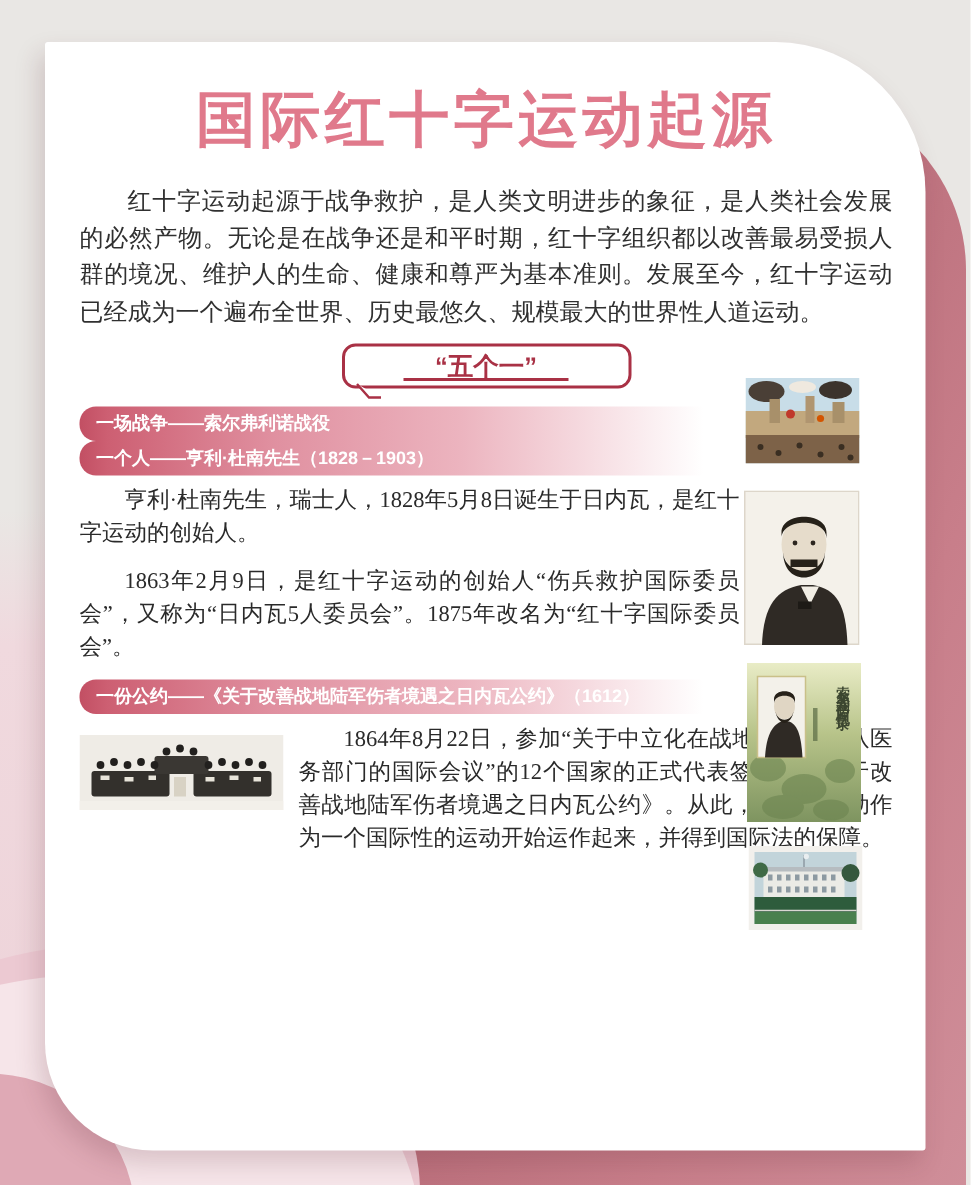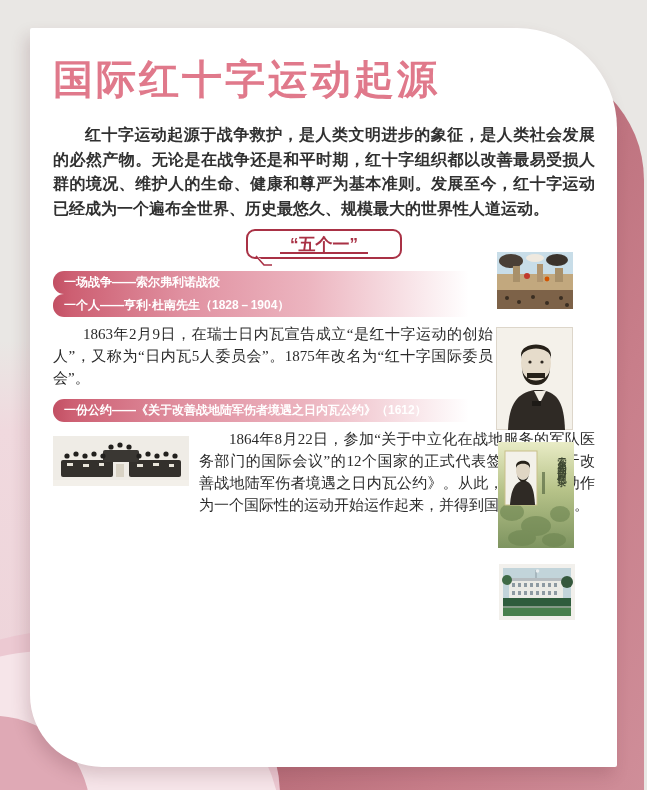--- a/index.html
+++ b/index.html
@@ -31,30 +31,30 @@
     background:#dfa9b5;border-radius:0 95px 0 0;transform:rotate(8deg);
   }
   
   .card{
     position:absolute;left:30px;top:28px;width:587px;height:739px;
     background:#ffffff;border-radius:2px 100px 2px 72px;
     box-shadow:-4px 8px 16px rgba(90,40,50,.18);
   }
   .card-inner{padding:12px 22px 0 23px;}
   .title{
-    margin:12px 0 0 0;text-align:left;
+    margin:12px 0 0 0;text-align:center;
     font-size:40px;font-weight:bold;letter-spacing:3px;color:#e0798b;
   }
   .intro{
     margin:16px 0 0 0;font-size:16px;line-height:24.5px;color:#303030;
-    text-indent:2em;text-align:justify;font-weight:bold;
+    text-indent:2em;text-align:justify;
   }
   
   .badge-wrap{
-    position:relative;width:156px;height:30px;margin:8px auto 0;
+    position:relative;width:193px;height:30px;margin:8px auto 0;
     border:2px solid #a93145;border-radius:9px;background:#fff;
     display:flex;align-items:center;justify-content:center;box-sizing:border-box;
   }
   .badge-label{color:#a93145;font-weight:bold;font-size:17px;line-height:1;}
   .badge-underline{position:absolute;bottom:3px;left:21%;width:58%;height:2px;background:#a93145;}
   .badge-tail{position:absolute;left:6px;bottom:-10px;}
   
   .sections{margin-top:12px;}
   .banner{
     width:462px;height:23px;line-height:23px;box-sizing:border-box;
@@ -108,28 +108,29 @@
       </svg>
     </div>
 
     <div class="sections">
 
       <section>
         <div class="banner">一场战争——索尔弗利诺战役</div>
       </section>
 
       <section>
-        <div class="banner">一个人——亨利·杜南先生（1828－1904）</div>
-      </section>
-
-      <section>
-      </section>
-
-      <section>
-        <p class="para">1863年2月9日，在瑞士日内瓦宣告成立“是红十字运动的创始人”，又称为“日内瓦5人委员会”。1875年改名为“红十字国际委员会”。</p>
+        <div class="banner">一个人——亨利·杜南先生（1828－1903）</div>
+        <p class="para">亨利·杜南先生，瑞士人，1828年5月8日诞生于日内瓦，是红十字运动的创始人。</p>
+      </section>
+
+      <section>
+      </section>
+
+      <section>
+        <p class="para">1863年2月9日，是红十字运动的创始人“伤兵救护国际委员会”，又称为“日内瓦5人委员会”。1875年改名为“红十字国际委员会”。</p>
       </section>
 
       <section>
         <div class="banner">一份公约——《关于改善战地陆军伤者境遇之日内瓦公约》（1612）</div>
         <div class="sec5-row">
           <svg class="conf" width="136" height="50" viewBox="0 0 136 50">
             <rect width="136" height="50" fill="#efece6"></rect>
             <rect x="8" y="24" width="52" height="17" fill="#33302c" rx="2"></rect>
             <rect x="76" y="24" width="52" height="17" fill="#33302c" rx="2"></rect>
             <rect x="50" y="14" width="36" height="12" fill="#3a3733" rx="2"></rect>

